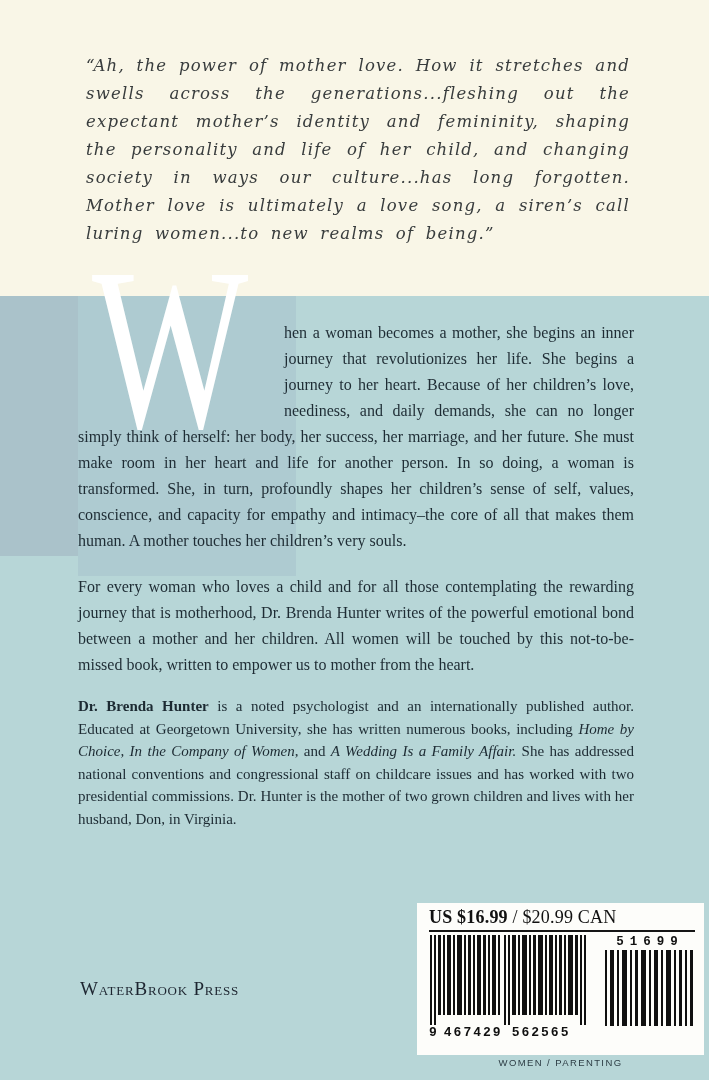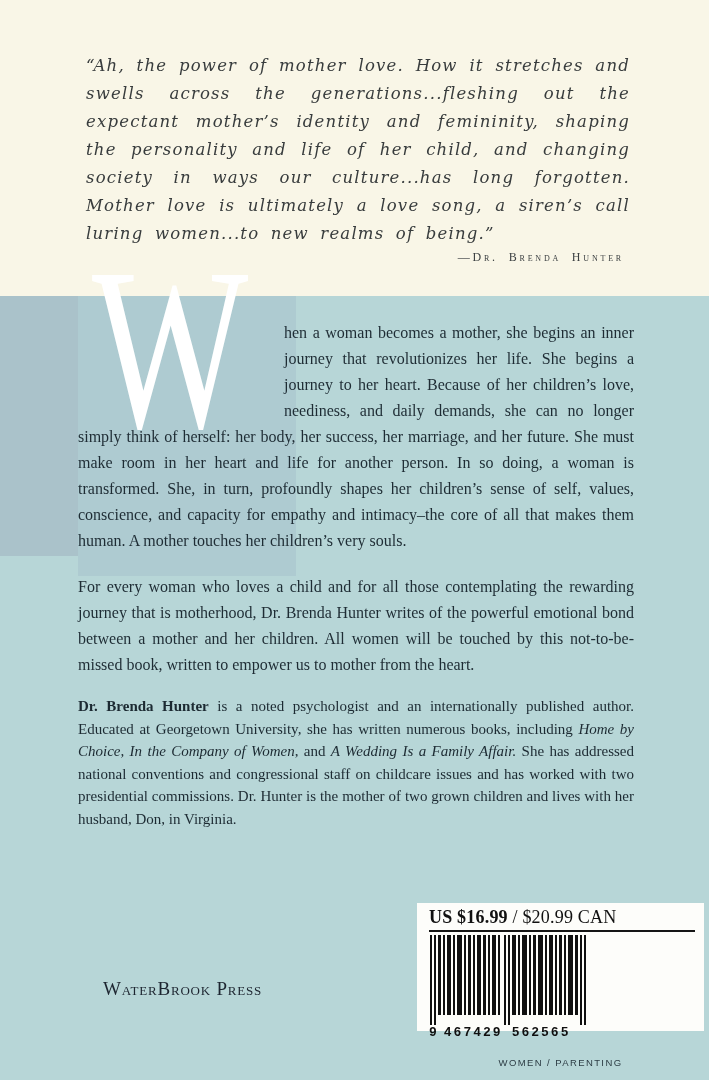--- a/index.html
+++ b/index.html
@@ -57,25 +57,25 @@
     color:#1c2a32;
   }
   .bio b { font-weight:700; }
   .bio i { font-style:italic; }
   
   .publisher {
     position:absolute; left:80px; top:978px;
     font-family:"Liberation Serif", serif;
     font-variant:small-caps;
     font-size:19px; letter-spacing:0.8px;
-    color:#1d2530; z-index:5;margin-left:23px;
+    color:#1d2530; z-index:5;
   }
   
   .pricebox {
-    position:absolute; left:417px; top:903px; width:287px; height:128px;
+    position:absolute; left:417px; top:903px; width:287px; height:152px;
     background:#fdfdfa; z-index:6;
     padding:4px 9px 0 12px;
   }
   .price-line {
     font-family:"Liberation Serif", serif;
     font-size:18px; color:#111; letter-spacing:0.2px;
   }
   .price-line b { font-weight:700; }
   .price-rule { margin-top:2px; height:2px; background:#151515; }
   .isbn {
@@ -110,21 +110,20 @@
     font-size:9.5px; letter-spacing:1.4px; font-weight:400;
     color:#2c3c44; z-index:6;
   }
 </style>
 </head>
 <body>
 
 <div class="page">
 
   <div class="quote">“Ah, the power of mother love. How it stretches and swells across the generations...fleshing out the expectant mother’s identity and femininity, shaping the personality and life of her child, and changing society in ways our culture...has long forgotten. Mother love is ultimately a love song, a siren’s call luring women...to new realms of being.”</div>
-  <div class="attribution">—Dr. Brenda Hunter</div>
 
   <div class="blue"></div>
   <div class="bandB"></div>
   <div class="bandA"></div>
 
   <div class="dropcap">W</div>
 
   <div class="bodycol">
     <p class="p1"><span class="dc-spacer"></span><span>hen a woman becomes a mother, she begins an inner journey that revolutionizes her life. She begins a journey to her heart. Because of her children’s love, neediness, and daily demands, she can no longer simply think of herself: her body, her success, her marriage, and her future. She must make room in her heart and life for another person. In so doing, a woman is transformed. She, in turn, profoundly shapes her children’s sense of self, values, conscience, and capacity for empathy and intimacy–the core of all that makes them human. A mother touches her children’s very souls.</span></p>
     <p class="p3">For every woman who loves a child and for all those contemplating the rewarding journey that is motherhood, Dr. Brenda Hunter writes of the powerful emotional bond between a mother and her children. All women will be touched by this not-to-be-missed book, written to empower us to mother from the heart.</p>
@@ -173,18 +172,38 @@
           <rect x="145" y="0" width="3" height="80" fill="#101010"></rect>
           <rect x="150" y="0" width="2" height="90" fill="#101010"></rect>
           <rect x="154" y="0" width="2" height="90" fill="#101010"></rect>
         </svg>
         <div class="bc-digits">
           <span class="d9">9</span>
           <span class="dmid">467429</span>
           <span class="drgt">562565</span>
         </div>
       </div>
+      <div class="bc-supp">
+        <div class="supp-digits">51699</div>
+        <svg width="88" height="76" viewBox="0 0 88 76">
+          <rect x="0" y="0" width="2" height="76" fill="#101010"></rect>
+          <rect x="5" y="0" width="4" height="76" fill="#101010"></rect>
+          <rect x="12" y="0" width="2" height="76" fill="#101010"></rect>
+          <rect x="17" y="0" width="5" height="76" fill="#101010"></rect>
+          <rect x="25" y="0" width="2" height="76" fill="#101010"></rect>
+          <rect x="30" y="0" width="3" height="76" fill="#101010"></rect>
+          <rect x="36" y="0" width="5" height="76" fill="#101010"></rect>
+          <rect x="44" y="0" width="2" height="76" fill="#101010"></rect>
+          <rect x="49" y="0" width="4" height="76" fill="#101010"></rect>
+          <rect x="56" y="0" width="2" height="76" fill="#101010"></rect>
+          <rect x="61" y="0" width="5" height="76" fill="#101010"></rect>
+          <rect x="69" y="0" width="2" height="76" fill="#101010"></rect>
+          <rect x="74" y="0" width="3" height="76" fill="#101010"></rect>
+          <rect x="80" y="0" width="2" height="76" fill="#101010"></rect>
+          <rect x="85" y="0" width="3" height="76" fill="#101010"></rect>
+        </svg>
+      </div>
     </div>
   </div>
 
   <div class="category">WOMEN / PARENTING</div>
 
 </div>
 
 </body></html>

